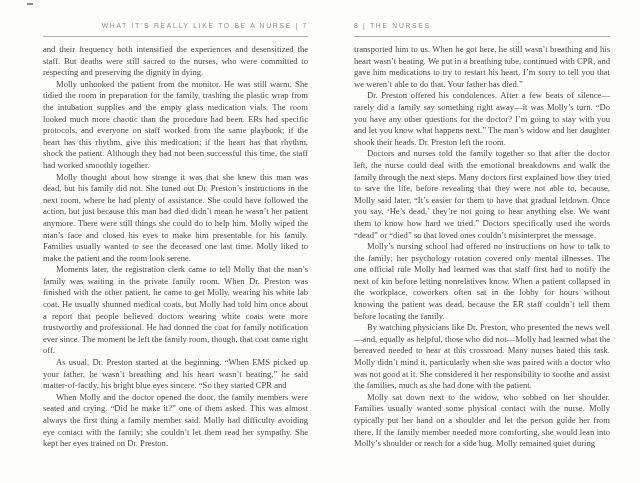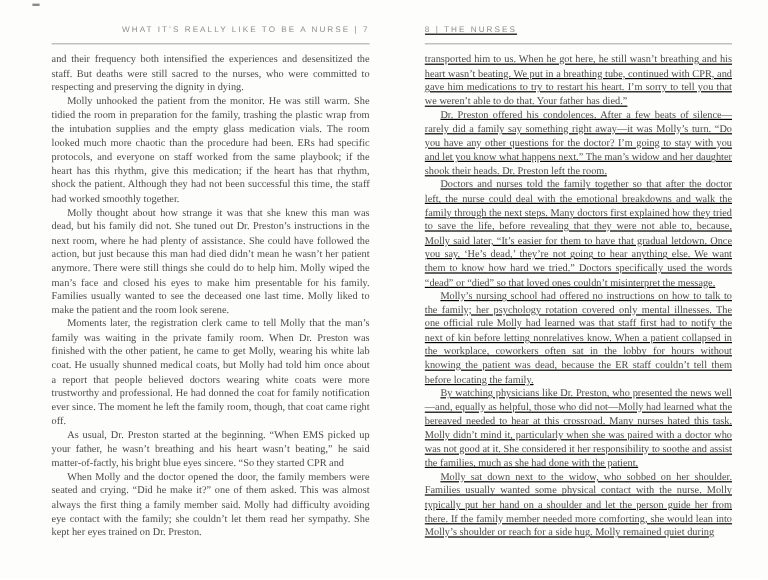--- a/index.html
+++ b/index.html
@@ -23,21 +23,21 @@
     height: 2px;
     background: #6e6e6e;
     opacity: .8;
   }
   .page {
     position: absolute;
     top: 0;
     height: 371px;
   }
   .page.left  { left: 43px;  width: 265px; }
-  .page.right { left: 354px; width: 256px; text-decoration: underline; }
+  .page.right { left: 354px; width: 256px; }
 
   .page-header {
     margin-top: 21px;
     padding-bottom: 6px;
     border-bottom: 1px solid var(--rule, #b3b1ae);
   }
   .running-head {
     font-family: "Liberation Sans", sans-serif;
     font-size: 6.8px;
     line-height: 9px;

